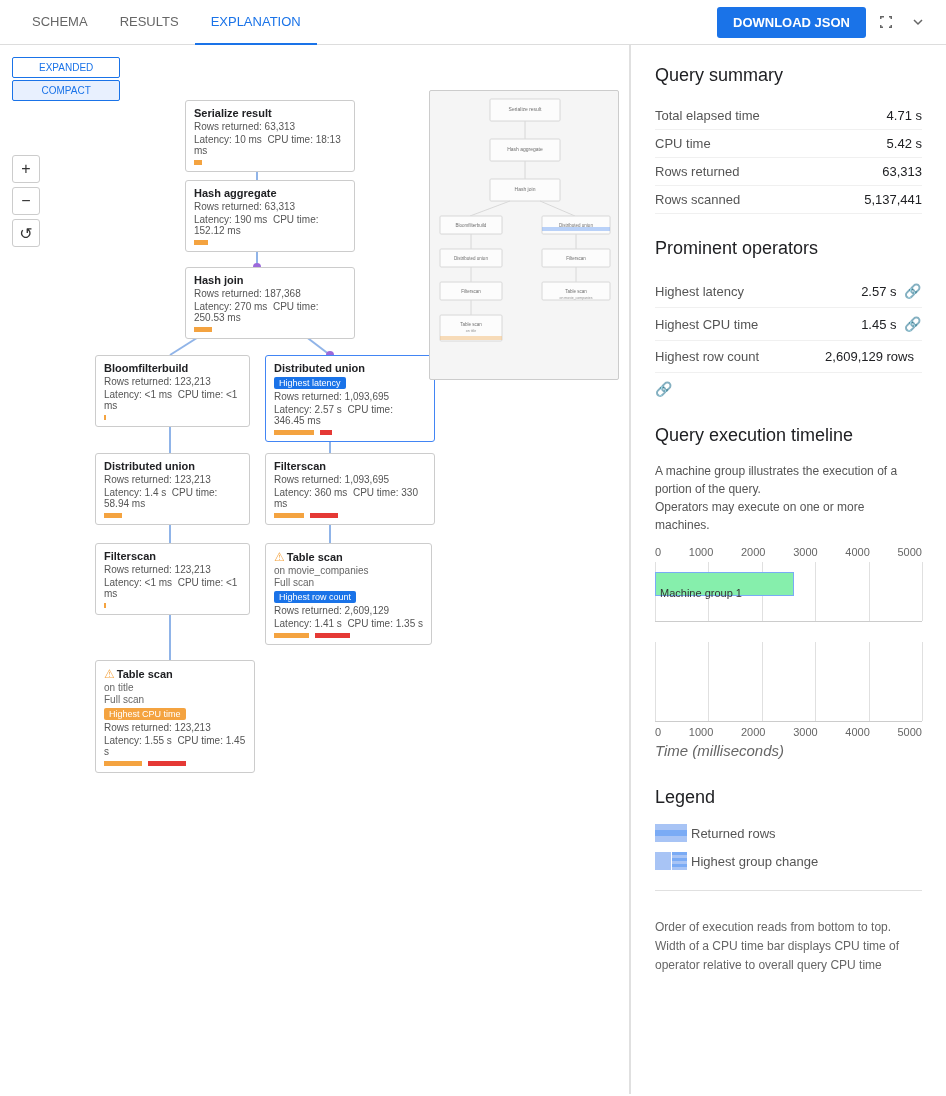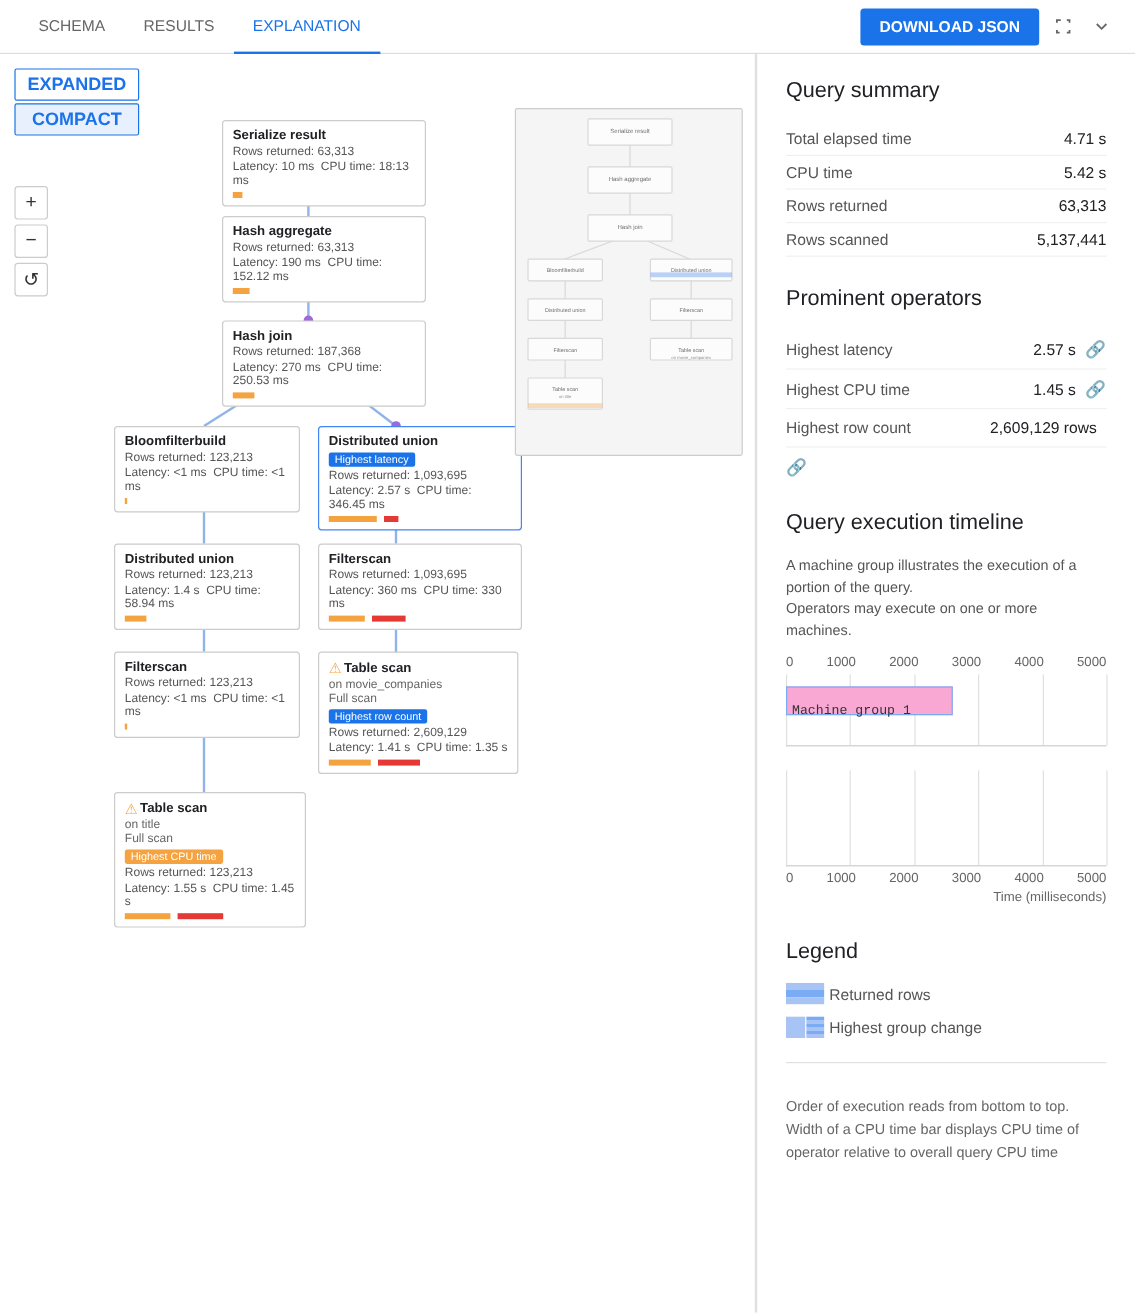--- a/index.html
+++ b/index.html
@@ -24,21 +24,21 @@
     .left-panel {
       flex: 0 0 630px; overflow: auto; position: relative; border-right: 1px solid #e0e0e0;
     }
 
     
     .view-toggle {
       position: absolute; top: 12px; left: 12px; z-index: 10;
       display: flex; flex-direction: column; gap: 2px;
     }
     .view-btn {
-      padding: 4px 10px; font-size: 15px; font-weight: 700; cursor: pointer;
+      padding: 4px 26px; font-size: 10px; font-weight: 400; cursor: pointer;
       border: 1px solid #1a73e8; background: #fff; color: #1a73e8; border-radius: 2px;
     }
     .view-btn.active { background: #e8f0fe; }
 
     
     .zoom-controls {
       position: absolute; top: 110px; left: 12px; z-index: 10;
       display: flex; flex-direction: column; gap: 4px;
     }
     .zoom-btn {
@@ -111,21 +111,21 @@
     .timeline-bar-area { position: relative; height: 60px; border-bottom: 1px solid #ccc; margin-bottom: 20px; }
     .timeline-bar {
       position: absolute; height: 24px; top: 10px;
       background: #a8c4f5; border: 1px solid #7aabf5;
     }
     .timeline-bar-label { font-size: 11px; color: #333; position: absolute; left: 4px; top: 14px; white-space: nowrap; }
     .timeline-grid-line {
       position: absolute; top: 0; bottom: 0; width: 1px; background: #e0e0e0;
     }
     .timeline-bottom-axis { display: flex; justify-content: space-between; font-size: 11px; color: #666; }
-    .timeline-xlabel { text-align: right; font-size: 11px; color: #666; margin-top: 4px; }
+    .timeline-xlabel { text-align: left; font-size: 15px; color: #666; margin-top: 4px; font-style: italic; }
 
     
     .legend-section { margin-top: 28px; }
     .legend-item { display: flex; align-items: center; gap: 4px; margin-bottom: 10px; }
     .legend-swatch { width: 32px; height: 18px; display: flex; flex-direction: column; overflow: hidden; }
     .legend-swatch-bar { flex: 1; }
     .legend-text { font-size: 13px; color: #555; }
 
     
     .footer-note { margin-top: 20px; padding-top: 27px; border-top: 1px solid #e0e0e0; }
@@ -439,21 +439,21 @@
 
         <div class="timeline-bar-area">
 
           <div class="timeline-grid-line" style="left:0%;"></div>
           <div class="timeline-grid-line" style="left:20%;"></div>
           <div class="timeline-grid-line" style="left:40%;"></div>
           <div class="timeline-grid-line" style="left:60%;"></div>
           <div class="timeline-grid-line" style="left:80%;"></div>
           <div class="timeline-grid-line" style="left:100%;"></div>
 
-          <div class="timeline-bar" style="left:0%; width:52%; background:#f9a8d4; border:1px solid #7aabf5;font-family:Liberation Mono, monospace;">
+          <div class="timeline-bar" style="left:0%; width:52%; background:#86efac; border:1px solid #7aabf5;">
             <span class="timeline-bar-label">Machine group 1</span>
           </div>
         </div>
 
         <div style="height:80px; position:relative; border-bottom:1px solid #ccc;">
           <div class="timeline-grid-line" style="left:0%;height:100%;"></div>
           <div class="timeline-grid-line" style="left:20%;height:100%;"></div>
           <div class="timeline-grid-line" style="left:40%;height:100%;"></div>
           <div class="timeline-grid-line" style="left:60%;height:100%;"></div>
           <div class="timeline-grid-line" style="left:80%;height:100%;"></div>

